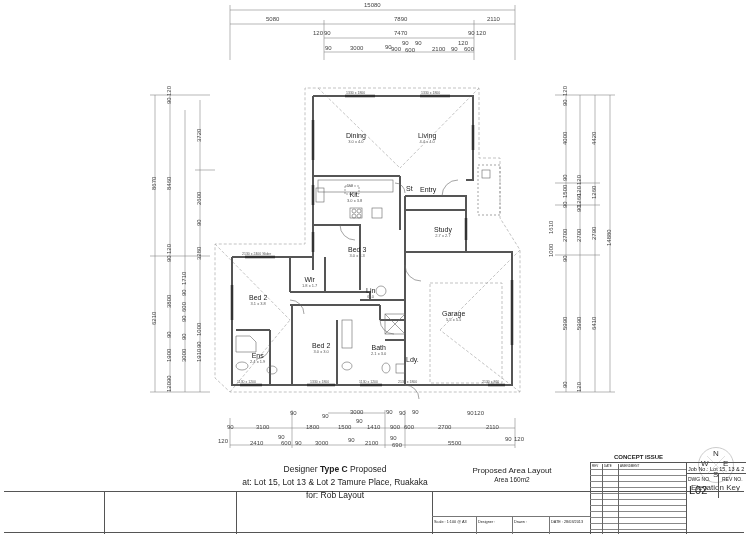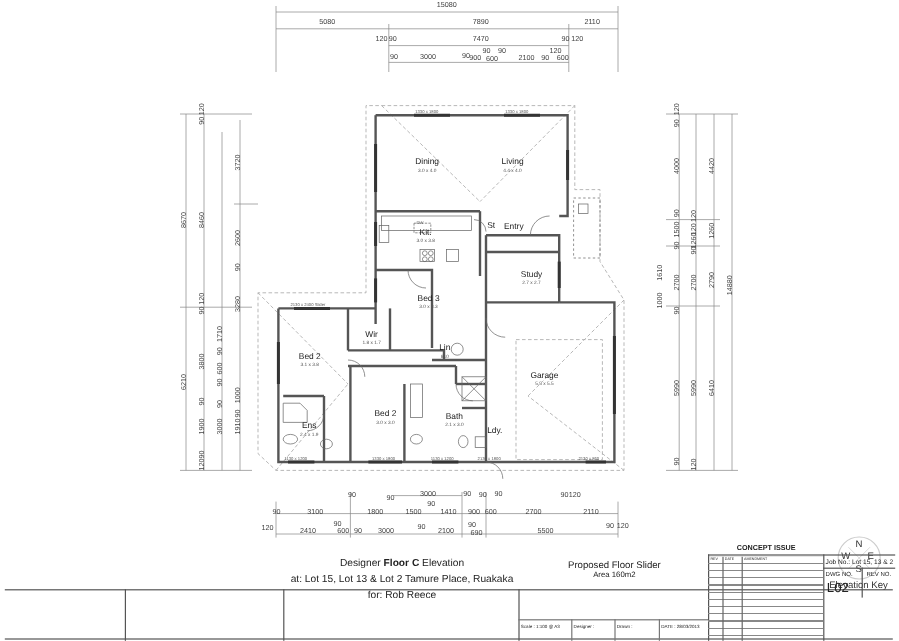--- a/index.html
+++ b/index.html
@@ -295,26 +295,26 @@
 <div class="tb" style="left:4px;top:491px;width:740px;height:40px;border-width:1px 0 1px 0;"></div>
 <div class="abs" style="left:104px;top:491px;width:1px;height:43px;background:#555;"></div>
 <div class="abs" style="left:236px;top:491px;width:1px;height:43px;background:#555;"></div>
 <div class="abs" style="left:432px;top:491px;width:1px;height:43px;background:#555;"></div>
 <div class="abs" style="left:590px;top:462px;width:1px;height:72px;background:#555;"></div>
 <div class="abs" style="left:686px;top:462px;width:1px;height:72px;background:#555;"></div>
 <div class="abs" style="left:590px;top:462px;width:156px;height:1px;background:#555;"></div>
 <div class="abs" style="left:432px;top:516px;width:158px;height:1px;background:#777;"></div>
 
 <div class="tbtext" style="left:240px;top:464px;width:190px;text-align:center;font-size:8.5px;line-height:11px;">
-  <span>Designer </span><b>Floor C</b><span> Elevation</span>
+  <span>Designer </span><b>Type C</b><span> Proposed</span>
 </div>
 <div class="tbtext" style="left:238px;top:477px;width:194px;text-align:center;font-size:8.5px;">at: Lot 15, Lot 13 &amp; Lot 2 Tamure Place, Ruakaka</div>
-<div class="tbtext" style="left:238px;top:490px;width:194px;text-align:center;font-size:8.5px;">for: Rob Reece</div>
-
-<div class="tbtext" style="left:434px;top:466px;width:156px;text-align:center;font-size:8px;">Proposed Floor Slider</div>
+<div class="tbtext" style="left:238px;top:490px;width:194px;text-align:center;font-size:8.5px;">for: Rob Layout</div>
+
+<div class="tbtext" style="left:434px;top:466px;width:156px;text-align:center;font-size:8px;">Proposed Area Layout</div>
 <div class="tbtext" style="left:434px;top:476px;width:156px;text-align:center;font-size:6.5px;">Area 160m2</div>
 
 <div class="tbtext" style="left:434px;top:520px;font-size:3.8px;">Scale : 1:100 @ A3</div>
 <div class="tbtext" style="left:478px;top:520px;font-size:3.8px;">Designer :</div>
 <div class="tbtext" style="left:514px;top:520px;font-size:3.8px;">Drawn :</div>
 <div class="tbtext" style="left:551px;top:520px;font-size:3.8px;">DATE : 28/03/2013</div>
 <div class="abs" style="left:476px;top:516px;width:1px;height:18px;background:#777;"></div>
 <div class="abs" style="left:512px;top:516px;width:1px;height:18px;background:#777;"></div>
 <div class="abs" style="left:549px;top:516px;width:1px;height:18px;background:#777;"></div>
 

